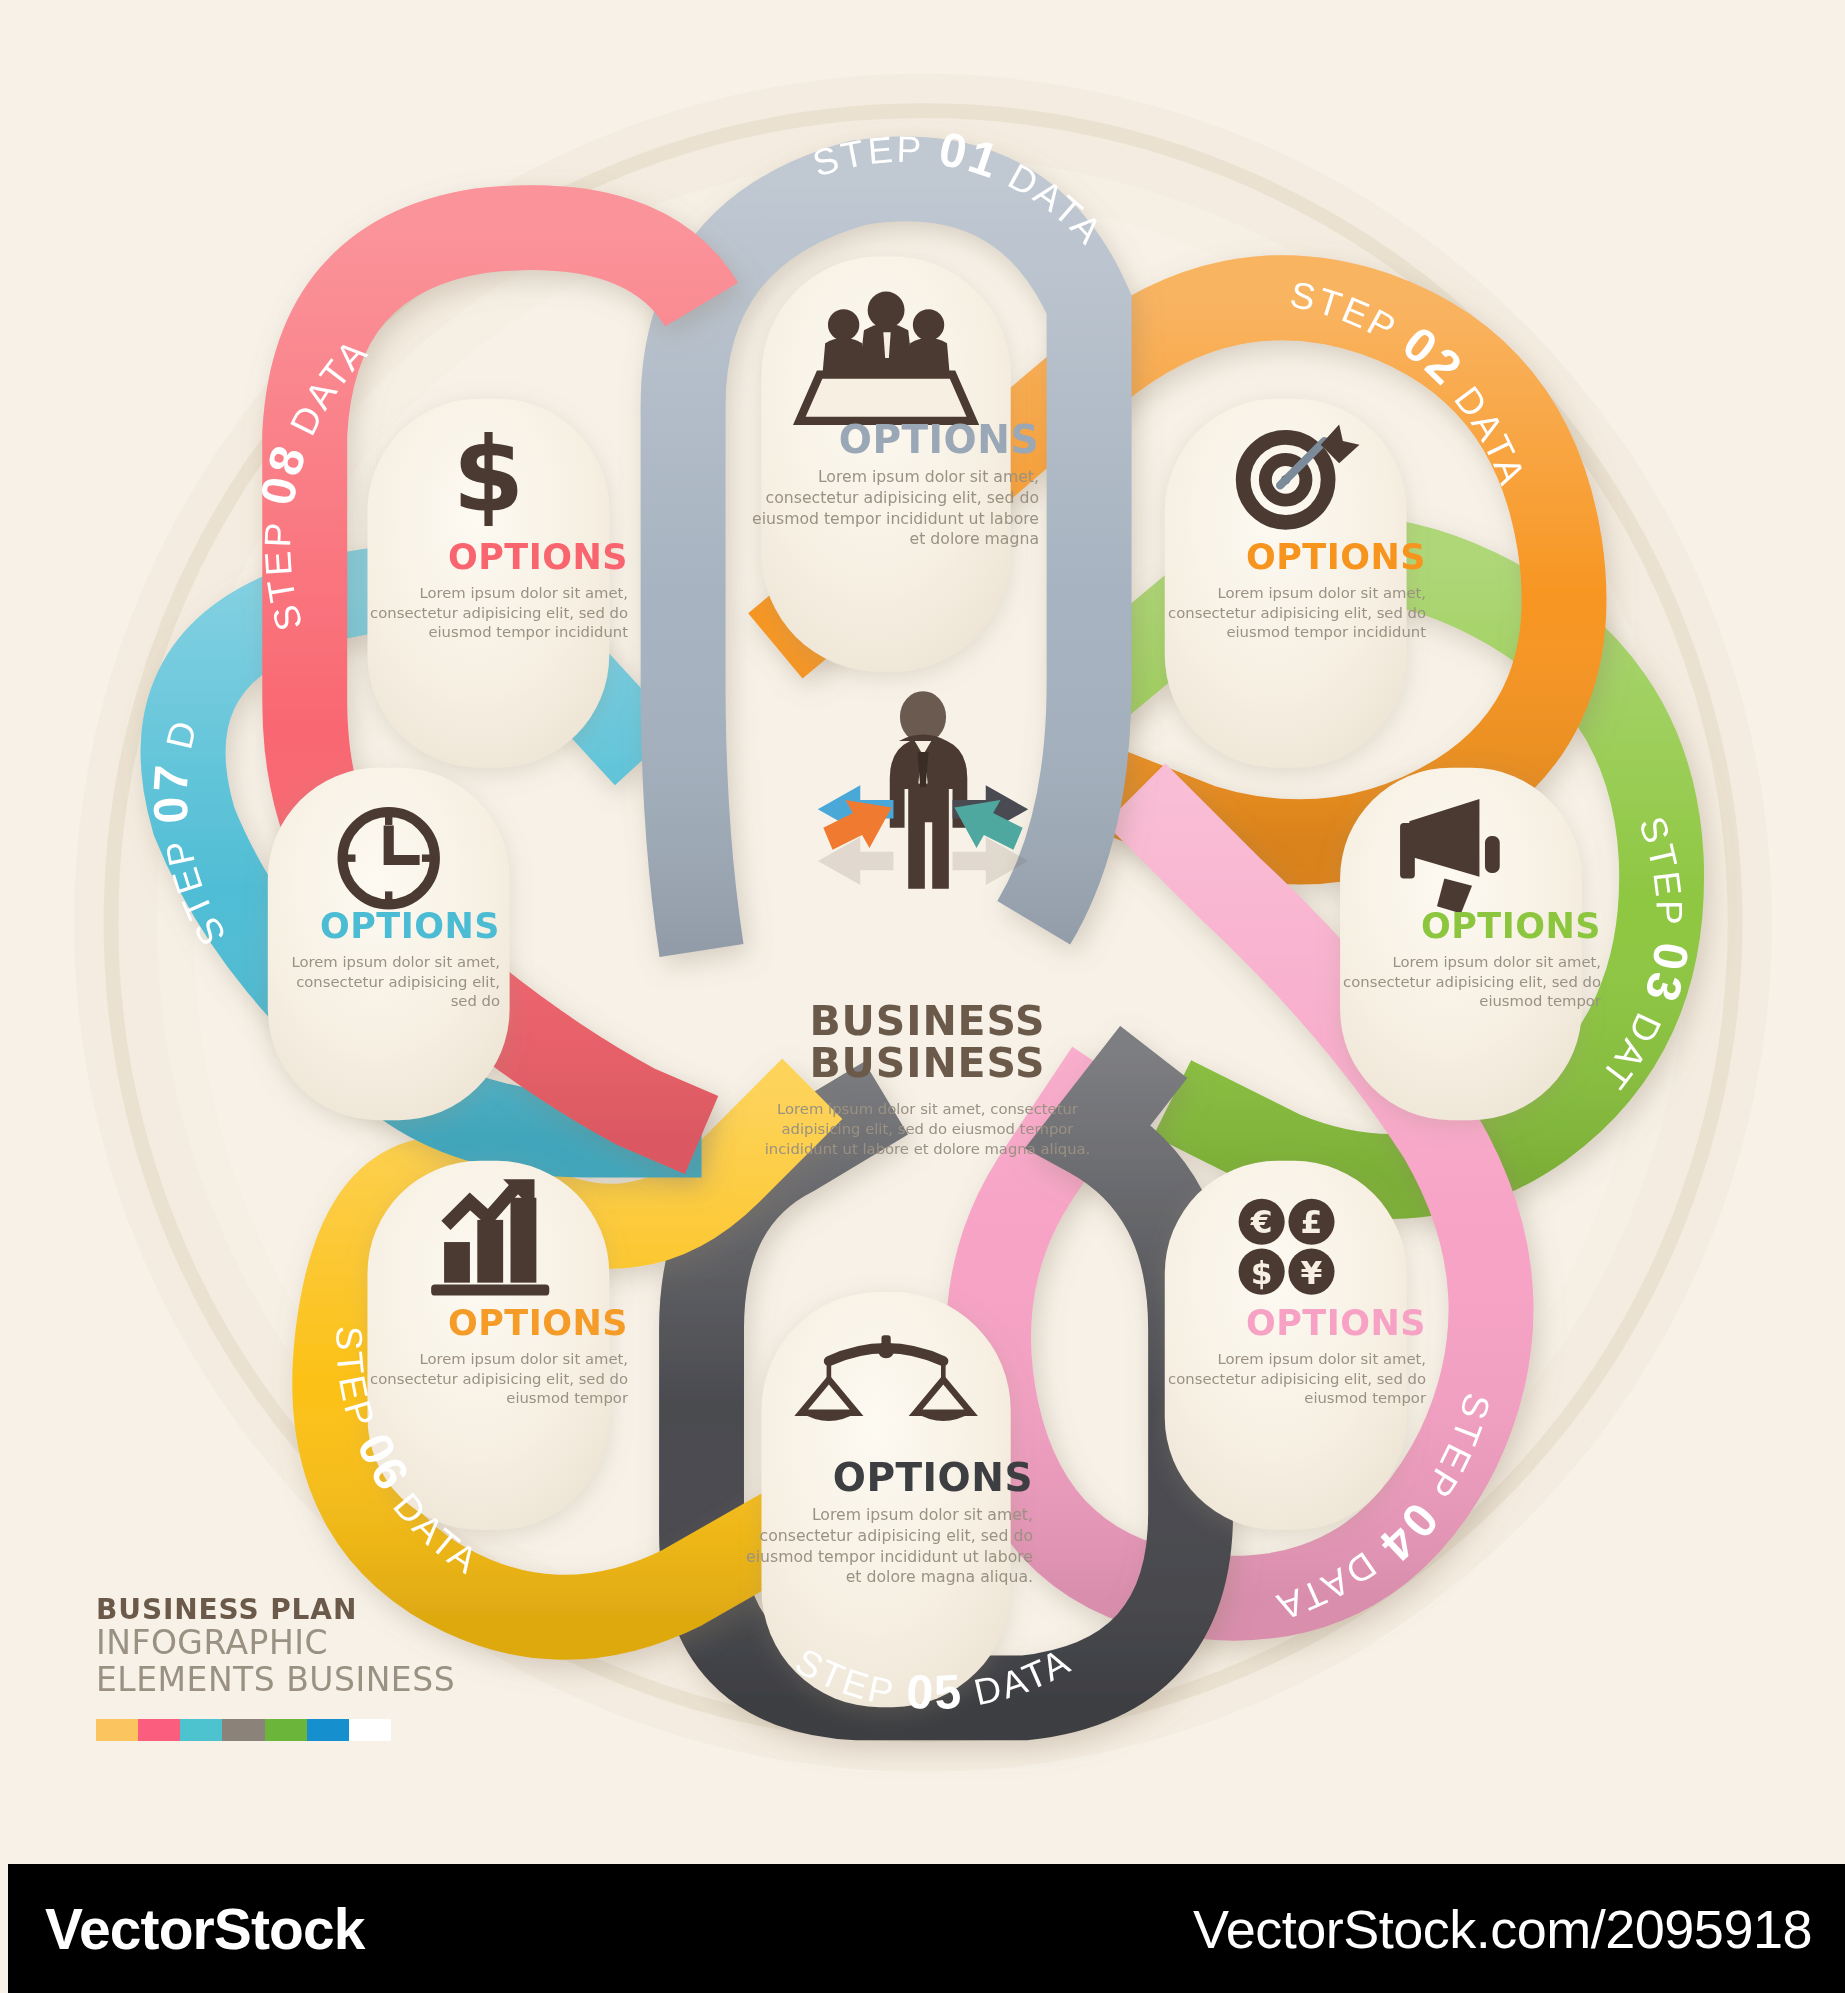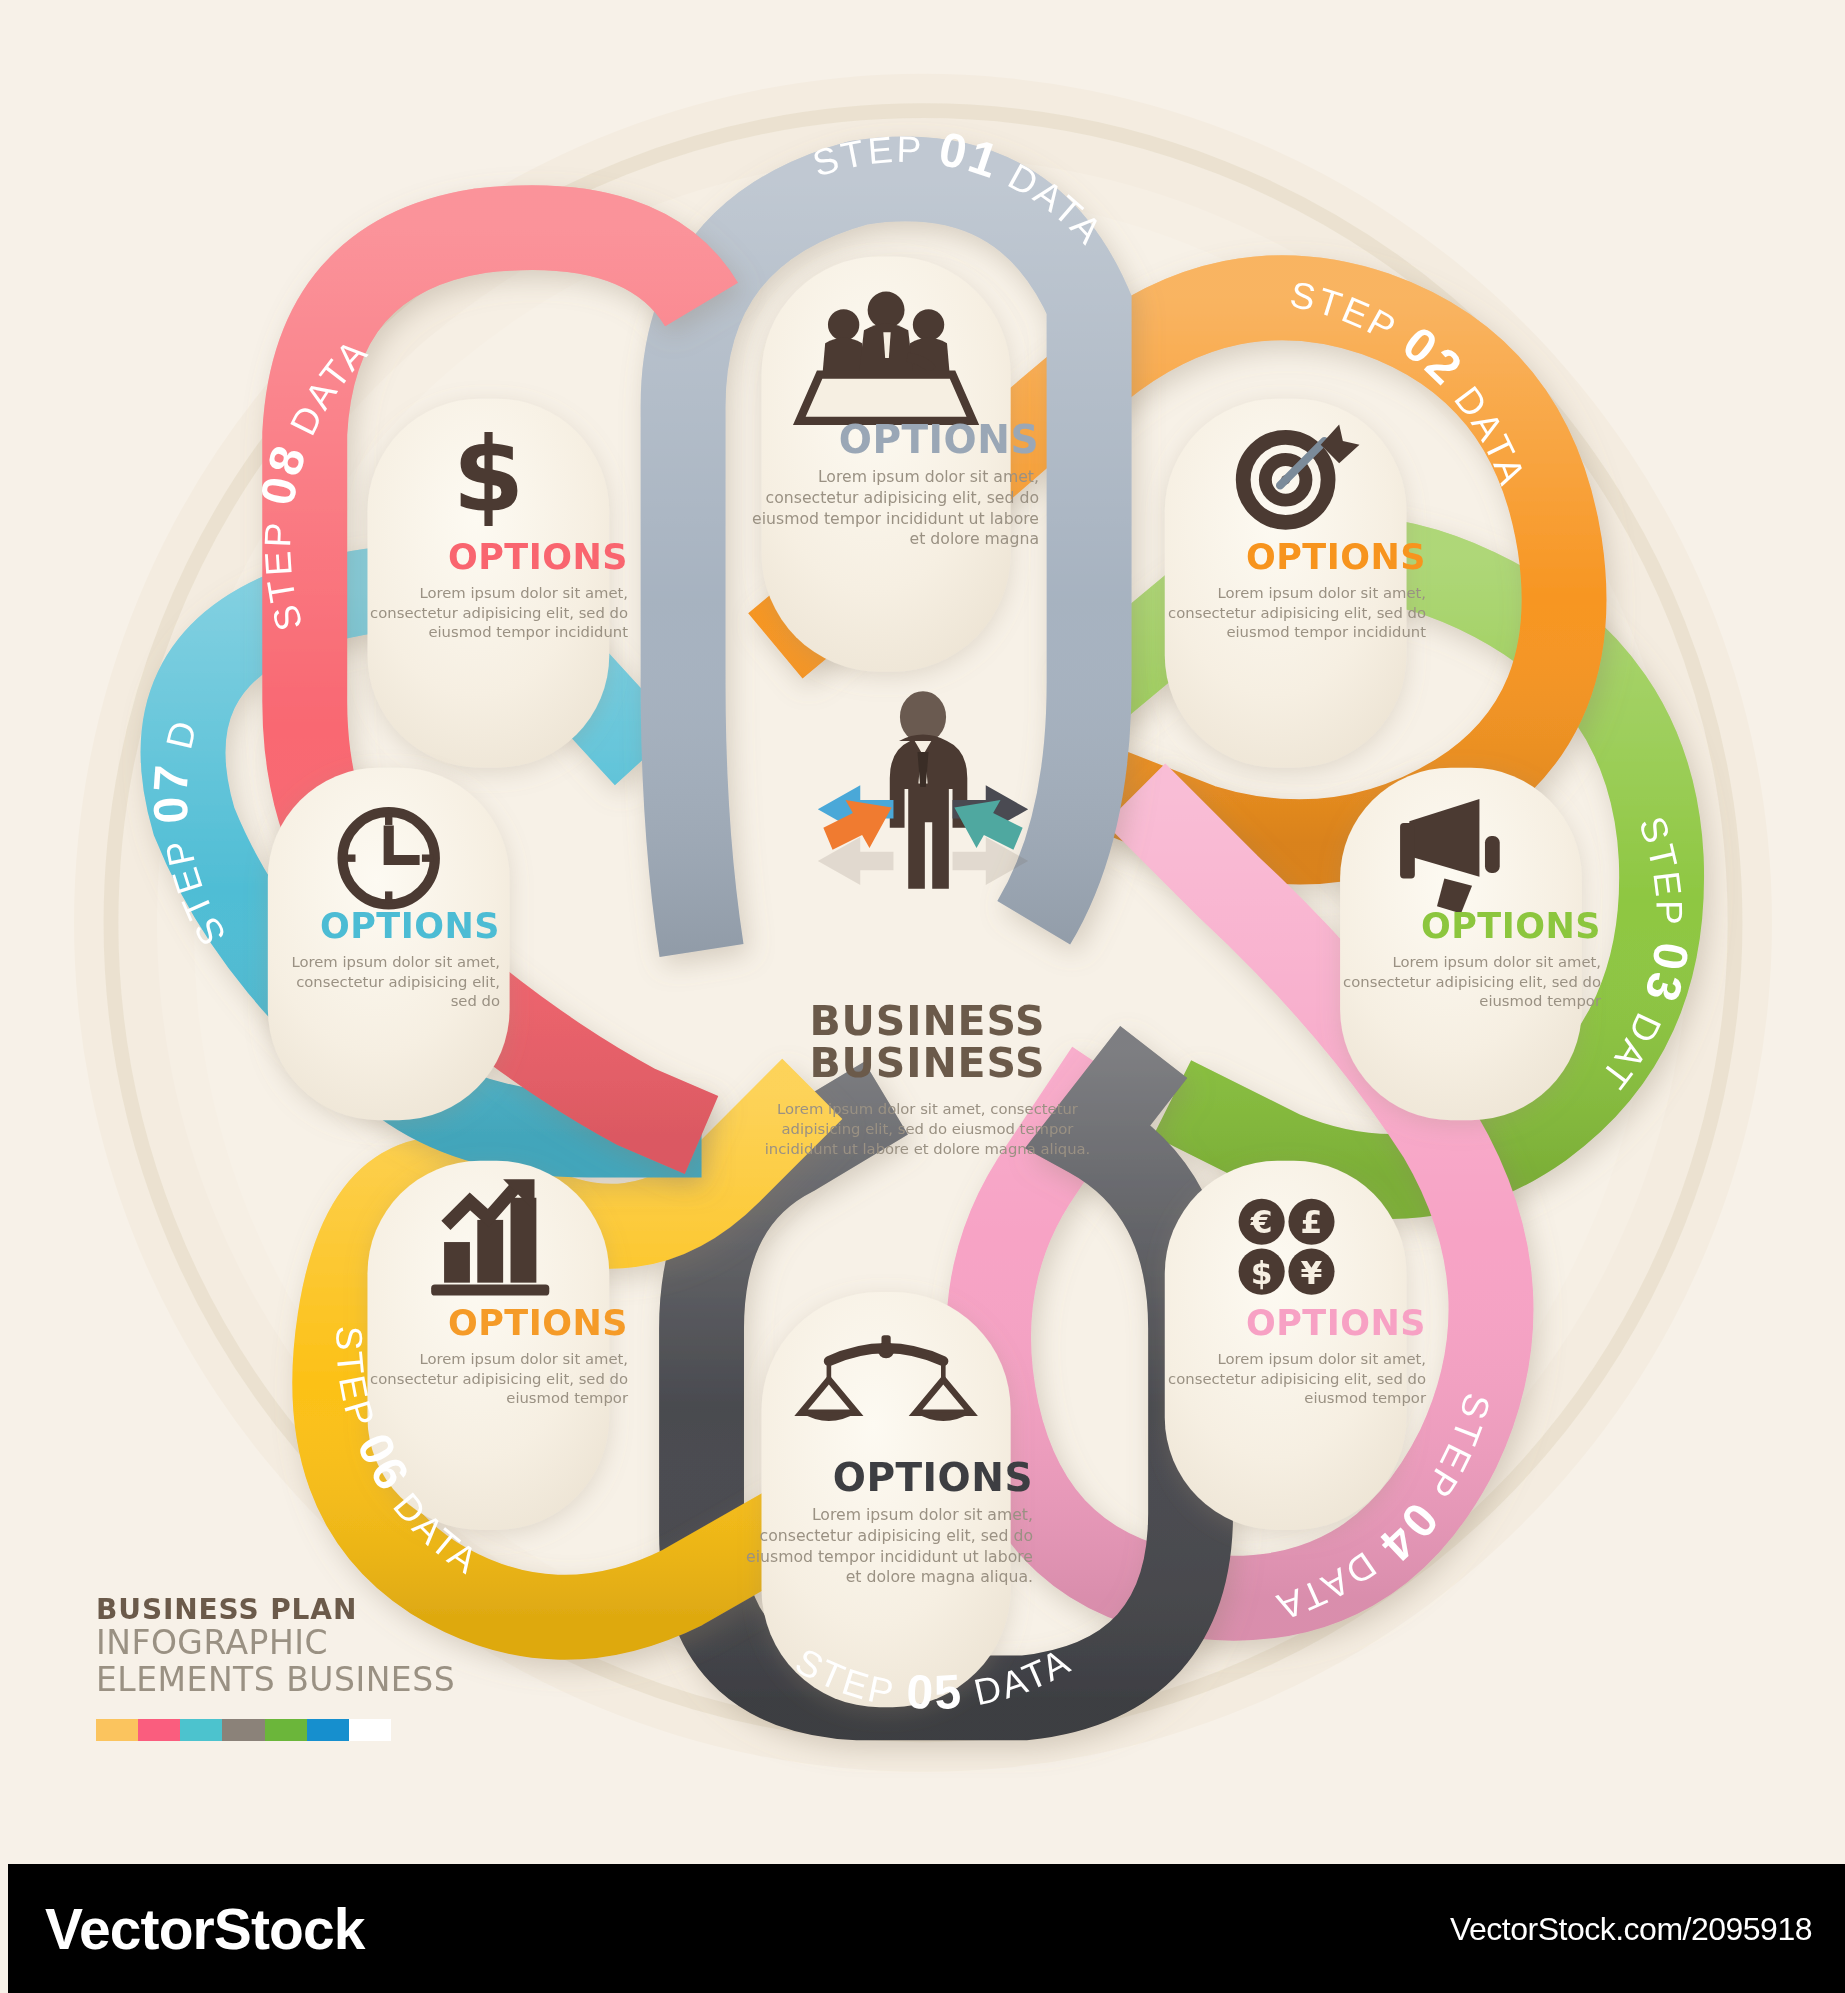--- a/index.html
+++ b/index.html
@@ -68,21 +68,21 @@
     background:#000;
   }
   #wm .wm-left {
     position:absolute; left:37px; top:50%; transform:translateY(-50%);
     color:#fff; font-size:57px; font-family:"Liberation Sans", sans-serif;
     font-weight:bold; letter-spacing:-0.9px;
     transform-origin:left center;
   }
   #wm .wm-right {
     position:absolute; right:42px; top:50%; transform:translateY(-50%);
-    color:#fff; font-size:32px; font-family:"Liberation Sans", sans-serif;
+    color:#fff; font-size:54px; font-family:"Liberation Sans", sans-serif;
     letter-spacing:-0.5px;
   }
 </style>
 </head>
 <body>
 
 <div id="stage">
 
   <svg id="svgroot" width="1846" height="1864" viewBox="0 0 2000 2020">
     <defs>

